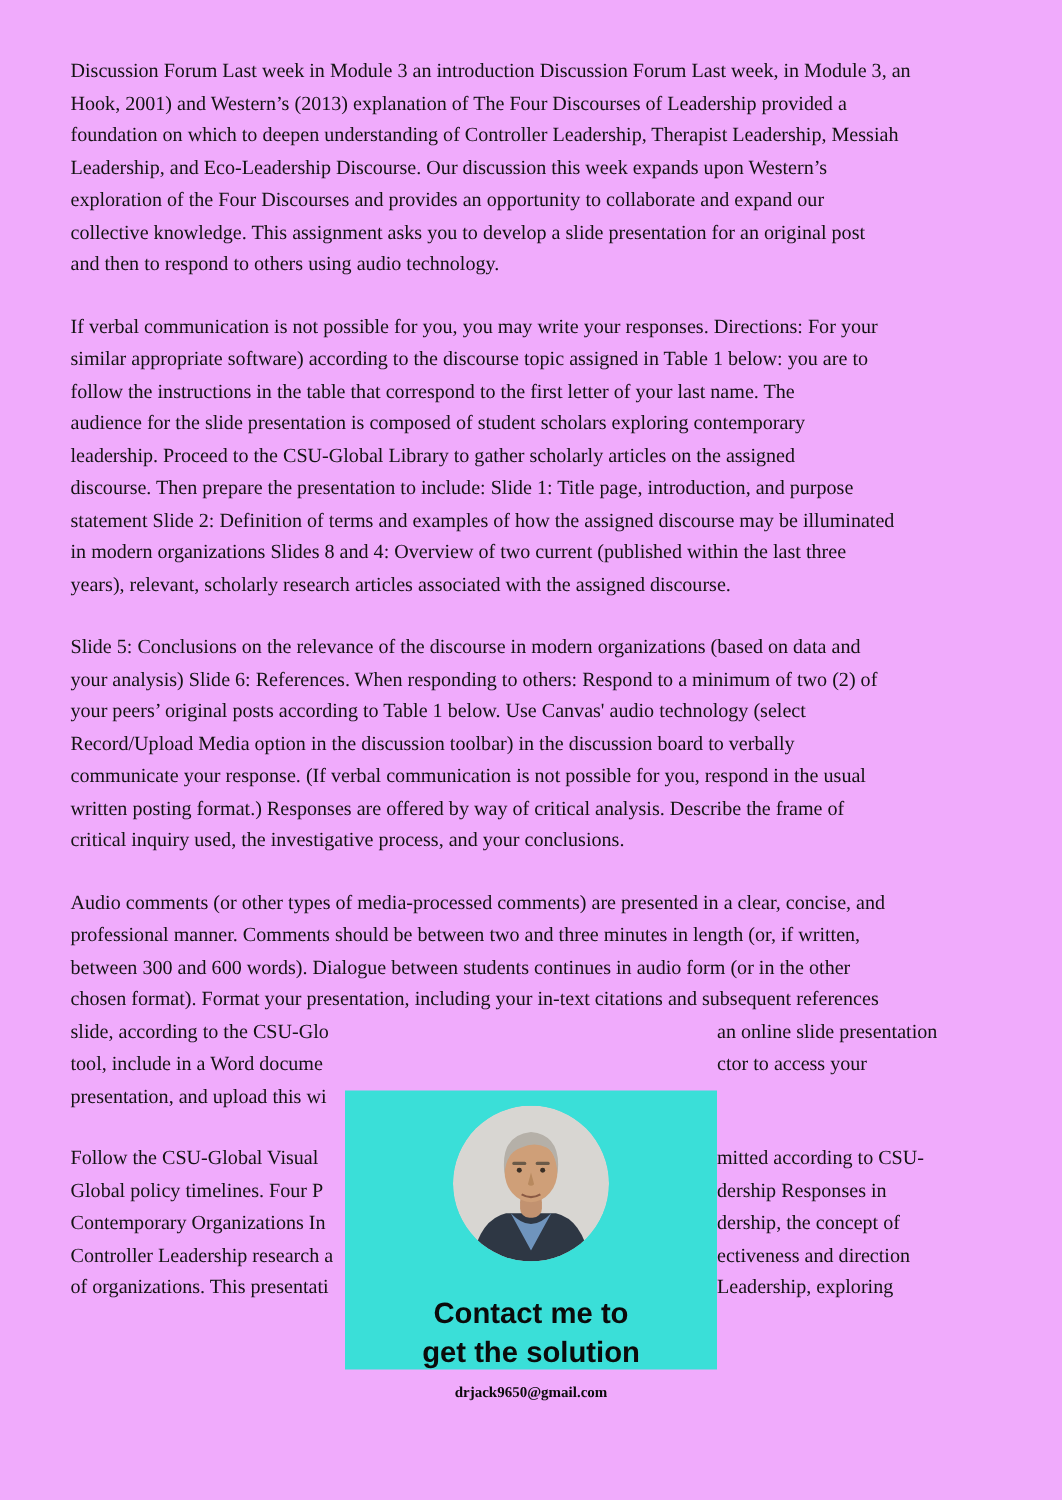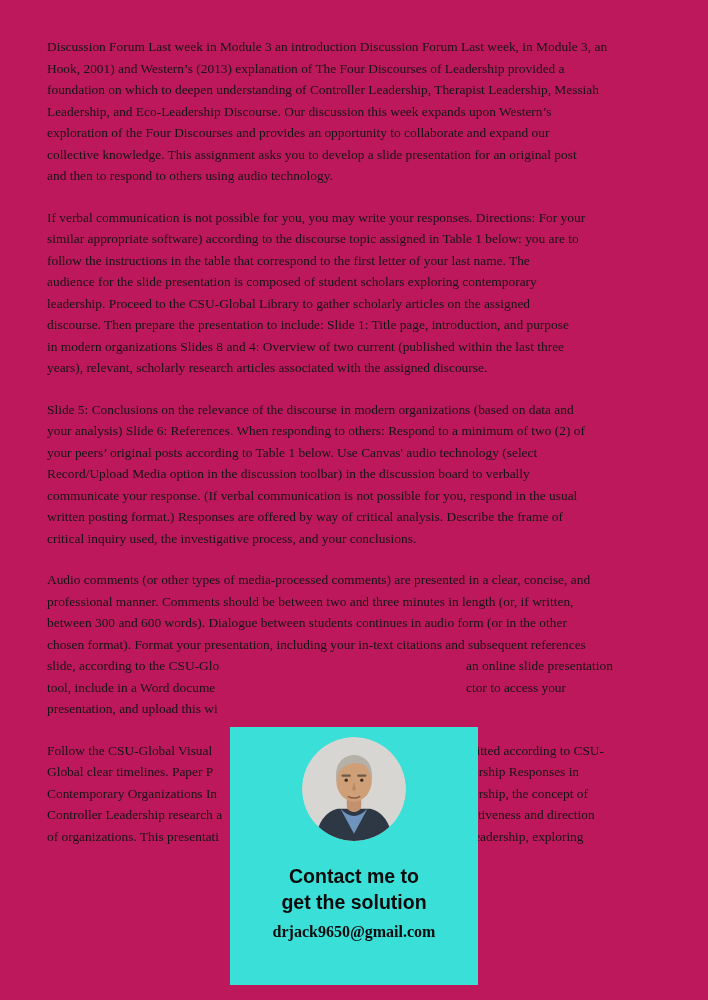--- a/index.html
+++ b/index.html
@@ -1,49 +1,49 @@
 <!DOCTYPE html>
 <html><head>
 <meta charset="utf-8">
 <style>
   html,body { margin:0; padding:0; background:#ffffff; }
   .page {
     position:relative;
     width:708px;
     height:1000px;
-    background:#be185d;
+    background:#f0abfc;
     overflow:hidden;
     font-family:"Liberation Serif", serif;
     color:#141414;
   }
   .text-col {
     position:absolute;
     left:47px;
     top:36px;
     width:616px;
     font-size:13.4px;
     line-height:21.5px;
   }
   .paragraph { margin-bottom:20px; }
   .line {
     white-space:nowrap;
     height:21.5px;
     position:relative;
   }
   .frag-right {
     position:absolute;
-    left:419px;
+    left:431px;
     top:0;
   }
   .overlay {
     position:absolute;
     left:230px;
     top:727px;
     width:248px;
-    height:258px;
+    height:186px;
     text-align:center;
   }
   .avatar {
     width:104px;
     height:104px;
     margin:10px auto 0;
     border-radius:50%;
     overflow:hidden;
   }
   .avatar svg { display:block; width:104px; height:104px; }
@@ -51,21 +51,21 @@
     font-family:"Liberation Sans", sans-serif;
     font-weight:bold;
     font-size:19.5px;
     line-height:26px;
     color:#0b0b0b;
   }
   .contact-line-first { margin-top:22px; }
   .contact-email {
     font-family:"Liberation Serif", serif;
     font-weight:bold;
-    font-size:16px;
+    font-size:10px;
     margin-top:8px;
     color:#0b0b0b;
   }
 </style>
 </head>
 <body>
 
 <div class="page">
 
   <div class="text-col" id="paragraphs">
@@ -78,20 +78,21 @@
         <div class="line">collective knowledge. This assignment asks you to develop a slide presentation for an original post</div>
         <div class="line">and then to respond to others using audio technology.</div>
       </div>
       <div class="paragraph">
         <div class="line">If verbal communication is not possible for you, you may write your responses. Directions: For your</div>
         <div class="line">similar appropriate software) according to the discourse topic assigned in Table 1 below: you are to</div>
         <div class="line">follow the instructions in the table that correspond to the first letter of your last name. The</div>
         <div class="line">audience for the slide presentation is composed of student scholars exploring contemporary</div>
         <div class="line">leadership. Proceed to the CSU-Global Library to gather scholarly articles on the assigned</div>
         <div class="line">discourse. Then prepare the presentation to include: Slide 1: Title page, introduction, and purpose</div>
+        <div class="line">statement Slide 2: Definition of terms and examples of how the assigned discourse may be illuminated</div>
         <div class="line">in modern organizations Slides 8 and 4: Overview of two current (published within the last three</div>
         <div class="line">years), relevant, scholarly research articles associated with the assigned discourse.</div>
       </div>
       <div class="paragraph">
         <div class="line">Slide 5: Conclusions on the relevance of the discourse in modern organizations (based on data and</div>
         <div class="line">your analysis) Slide 6: References. When responding to others: Respond to a minimum of two (2) of</div>
         <div class="line">your peers’ original posts according to Table 1 below. Use Canvas' audio technology (select</div>
         <div class="line">Record/Upload Media option in the discussion toolbar) in the discussion board to verbally</div>
         <div class="line">communicate your response. (If verbal communication is not possible for you, respond in the usual</div>
         <div class="line">written posting format.) Responses are offered by way of critical analysis. Describe the frame of</div>
@@ -101,21 +102,21 @@
         <div class="line">Audio comments (or other types of media-processed comments) are presented in a clear, concise, and</div>
         <div class="line">professional manner. Comments should be between two and three minutes in length (or, if written,</div>
         <div class="line">between 300 and 600 words). Dialogue between students continues in audio form (or in the other</div>
         <div class="line">chosen format). Format your presentation, including your in-text citations and subsequent references</div>
         <div class="line"><span class="frag-left">slide, according to the CSU-Glo</span><span class="frag-right">an online slide presentation</span></div>
         <div class="line"><span class="frag-left">tool, include in a Word docume</span><span class="frag-right">ctor to access your</span></div>
         <div class="line"><span class="frag-left">presentation, and upload this wi</span><span class="frag-right"></span></div>
       </div>
       <div class="paragraph">
         <div class="line"><span class="frag-left">Follow the CSU-Global Visual</span><span class="frag-right">mitted according to CSU-</span></div>
-        <div class="line"><span class="frag-left">Global clear timelines. Paper P</span><span class="frag-right">dership Responses in</span></div>
+        <div class="line"><span class="frag-left">Global policy timelines. Four P</span><span class="frag-right">dership Responses in</span></div>
         <div class="line"><span class="frag-left">Contemporary Organizations In</span><span class="frag-right">dership, the concept of</span></div>
         <div class="line"><span class="frag-left">Controller Leadership research a</span><span class="frag-right">ectiveness and direction</span></div>
         <div class="line"><span class="frag-left">of organizations. This presentati</span><span class="frag-right">Leadership, exploring</span></div>
       </div>
     </div>
 
   <div class="overlay" style="background: rgb(58, 223, 216);">
     <div class="avatar">
       <svg viewBox="0 0 100 100" xmlns="http://www.w3.org/2000/svg" aria-hidden="true">
         <defs>

